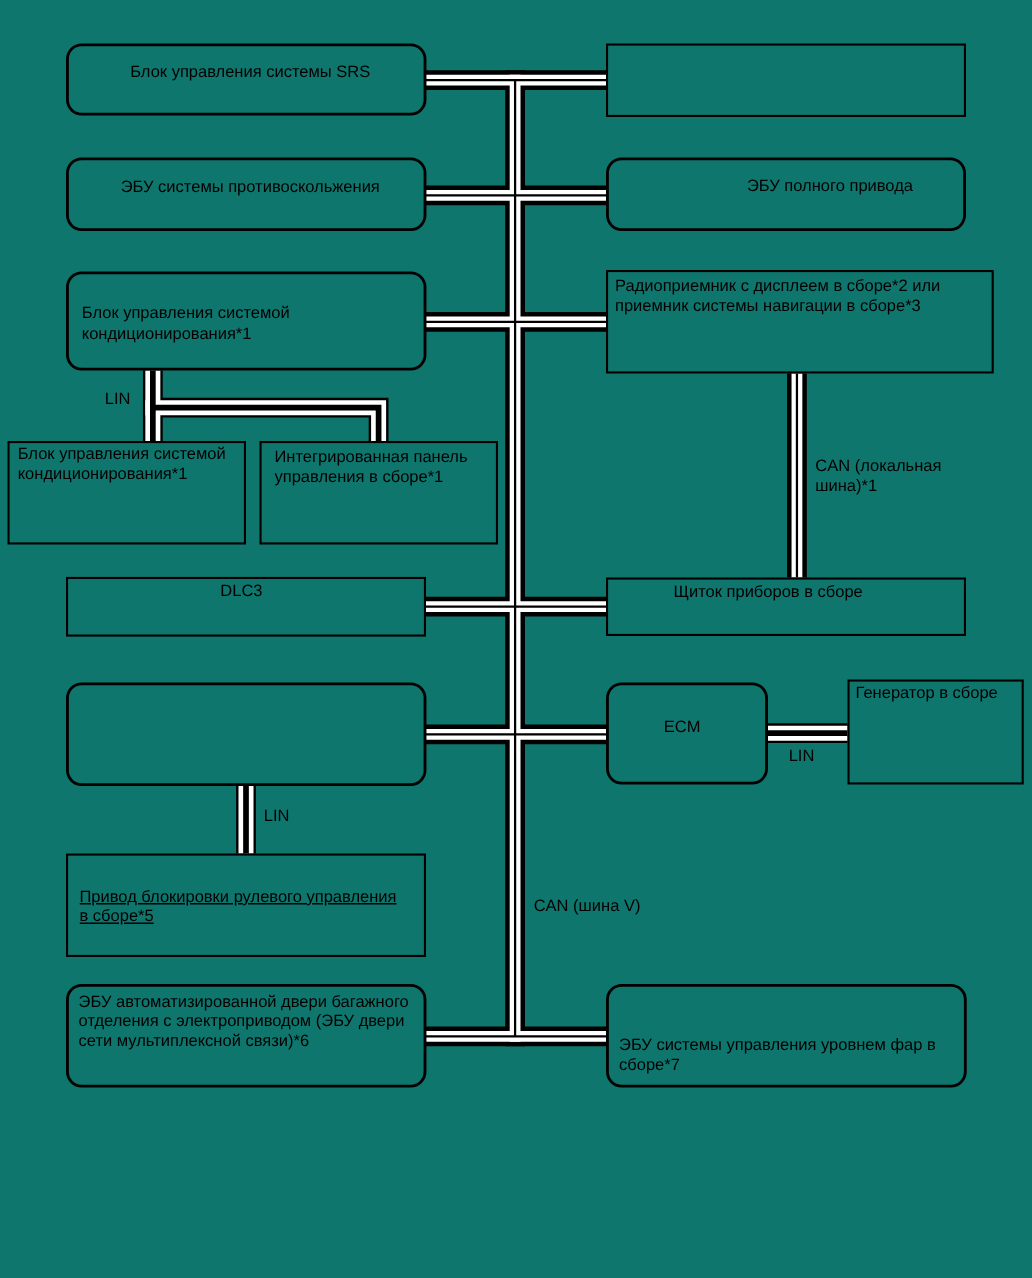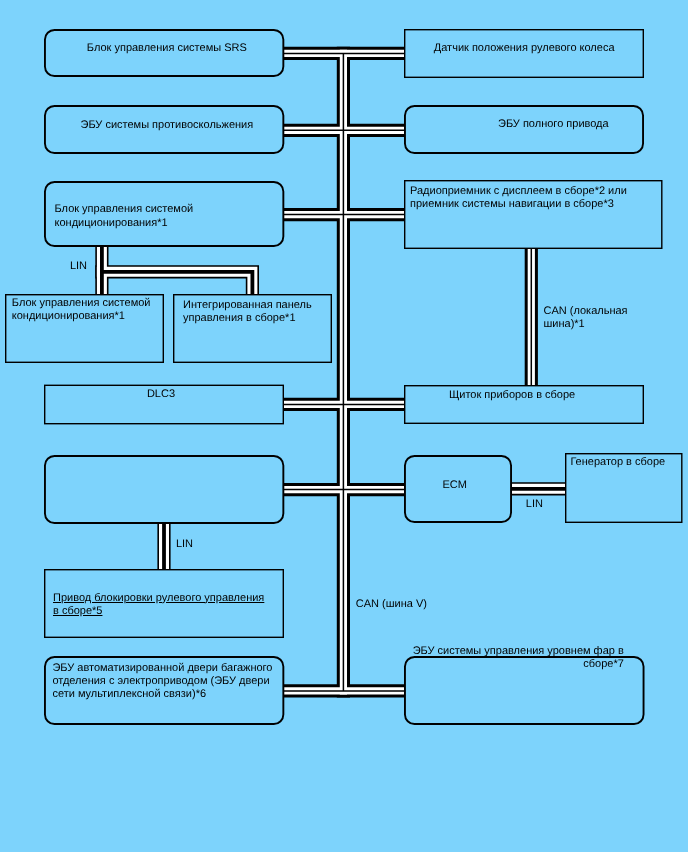--- a/index.html
+++ b/index.html
@@ -1,16 +1,16 @@
 <!DOCTYPE html>
 <html><head>
 <meta charset="utf-8">
 <style>
   html,body{margin:0;padding:0;background:#ffffff;}
-  #page{position:relative;width:688px;height:852px;background:#7dd3fc;overflow:hidden;
+  #page{position:relative;width:688px;height:852px;background:#0f766e;overflow:hidden;
         font-family:"Liberation Sans",sans-serif;-webkit-font-smoothing:antialiased;text-rendering:geometricPrecision;}
   #wires{position:absolute;left:0;top:0;}
   .txt{position:absolute;font-size:11px;line-height:13.2px;color:#000;white-space:pre;transform:translateZ(0);}
 </style>
 </head>
 <body>
 
 <div id="page">
   <svg id="wires" width="688" height="852" viewBox="0 0 688 852">
     <g id="pipe-walls" fill="#000000">
@@ -68,41 +68,40 @@
         <rect x="404.7" y="385.7" width="238.6" height="37.6" stroke-width="1.4"></rect>
         <rect x="44.95" y="455.95" width="238.4" height="67.1" stroke-width="1.9" rx="9.5" ry="9.5"></rect>
         <rect x="404.95" y="455.95" width="106.1" height="66.1" stroke-width="1.9" rx="9.5" ry="9.5"></rect>
         <rect x="565.7" y="453.7" width="116.1" height="68.6" stroke-width="1.4"></rect>
         <rect x="44.7" y="569.7" width="238.6" height="67.6" stroke-width="1.4"></rect>
         <rect x="44.95" y="656.95" width="238.4" height="67.1" stroke-width="1.9" rx="9.5" ry="9.5"></rect>
         <rect x="404.95" y="656.95" width="238.6" height="67.1" stroke-width="1.9" rx="9.5" ry="9.5"></rect>
       </g>
   </svg>
   <div class="txt" style="left: 86.8px; top: 41.6px;">Блок управления системы SRS</div>
-  <div class="txt" style="left: 433.8px; top: 42.3px;">Датчик положения рулевого колеса</div>
   <div class="txt" style="left: 80.5px; top: 118.8px;">ЭБУ системы противоскольжения</div>
   <div class="txt" style="left: 498px; top: 117.9px;">ЭБУ полного привода</div>
   <div class="txt" style="left: 54.5px; top: 203.4px;">Блок управления системой
 кондиционирования*1</div>
   <div class="txt" style="left: 410px; top: 184.7px;">Радиоприемник с дисплеем в сборе*2 или
 приемник системы навигации в сборе*3</div>
   <div class="txt" style="left: 11.8px; top: 296.8px;">Блок управления системой
 кондиционирования*1</div>
   <div class="txt" style="left: 183px; top: 298.7px;">Интегрированная панель
 управления в сборе*1</div>
   <div class="txt" style="left: 146.9px; top: 387.8px;">DLC3</div>
   <div class="txt" style="left: 449px; top: 388.7px;">Щиток приборов в сборе</div>
   <div class="txt" style="left: 442.5px; top: 478.8px;">ECM</div>
   <div class="txt" style="left: 570.4px; top: 456.2px;">Генератор в сборе</div>
   <div class="txt" style="left: 53px; top: 591.7px; text-decoration: underline;">Привод блокировки рулевого управления
 в сборе*5</div>
   <div class="txt" style="left: 52.4px; top: 661.7px;">ЭБУ автоматизированной двери багажного
 отделения с электроприводом (ЭБУ двери
 сети мультиплексной связи)*6</div>
-  <div class="txt" style="left: 412.7px; top: 645px; text-align: right;">ЭБУ системы управления уровнем фар в
+  <div class="txt" style="left: 412.7px; top: 691px;">ЭБУ системы управления уровнем фар в
 сборе*7</div>
   <div class="txt" style="left: 69.9px; top: 260px;">LIN</div>
   <div class="txt" style="left: 543.5px; top: 304.5px;">CAN (локальная
 шина)*1</div>
   <div class="txt" style="left: 175.9px; top: 537.9px;">LIN</div>
   <div class="txt" style="left: 525.8px; top: 498px;">LIN</div>
   <div class="txt" style="left: 355.8px; top: 585.7px; margin-top: 12px;">CAN (шина V)</div>
 </div>
 
 </body></html>

